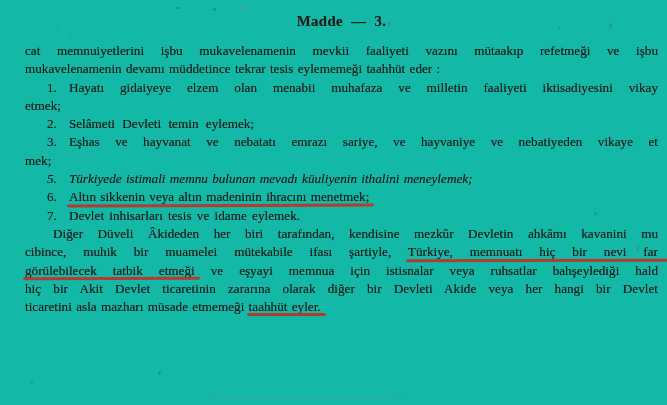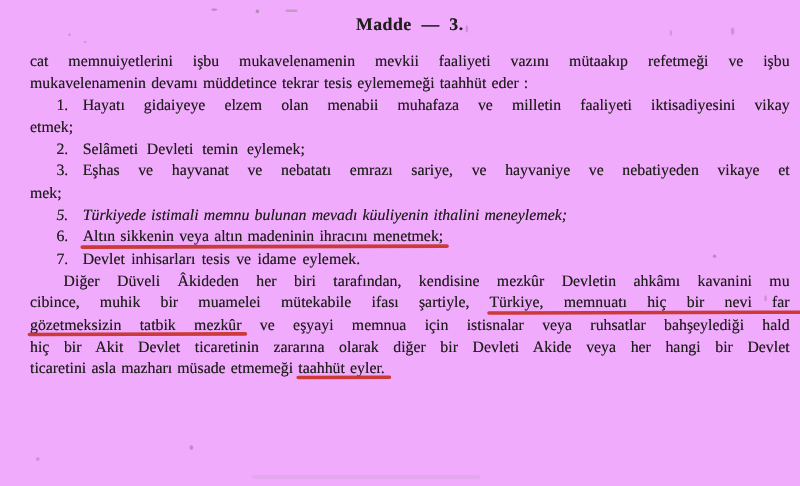--- a/index.html
+++ b/index.html
@@ -1,20 +1,20 @@
 <!DOCTYPE html>
 <html><head>
 <meta charset="utf-8">
 <style>
   html, body { margin: 0; padding: 0; background: #e8e8e8; }
   .page {
     position: relative;
     width: 667px;
     height: 405px;
-    background: #f0abfc;
+    background: #14b8a6;
     overflow: hidden;
     font-family: "Liberation Serif", "DejaVu Serif", serif;
     color: #201e1c;
   }
   .content {
     position: absolute;
     left: 25px;
     right: 9px;
     top: 13px;
   }
@@ -92,18 +92,18 @@
         <div class="line just item"><span class="num">1.</span><span>Hayatı gidaiyeye elzem olan menabii muhafaza ve milletin faaliyeti iktisadiyesini vikay</span></div>
         <div class="line"><span>etmek;</span></div>
         <div class="line item" style="word-spacing: 4px;"><span class="num">2.</span><span>Selâmeti Devleti temin eylemek;</span></div>
         <div class="line just item"><span class="num">3.</span><span>Eşhas ve hayvanat ve nebatatı emrazı sariye, ve hayvaniye ve nebatiyeden vikaye et</span></div>
         <div class="line"><span>mek;</span></div>
         <div class="line item" style="word-spacing: 1px; font-style: italic;"><span class="num">5.</span><span>Türkiyede istimali memnu bulunan mevadı küuliyenin ithalini meneylemek;</span></div>
         <div class="line item"><span class="num">6.</span><span class="u">Altın sikkenin veya altın madeninin ihracını menetmek;</span></div>
         <div class="line item" style="word-spacing: 2px;"><span class="num">7.</span><span>Devlet inhisarları tesis ve idame eylemek.</span></div>
         <div class="line just indent"><span>Diğer Düveli Âkideden her biri tarafından, kendisine mezkûr Devletin ahkâmı kavanini mu</span></div>
         <div class="line just"><span>cibince, muhik bir muamelei mütekabile ifası şartiyle, </span><span class="u u-edge">Türkiye, memnuatı hiç bir nevi far</span></div>
-        <div class="line just"><span class="u">gözetmeksizin tatbik mezkûr</span><span> ve eşyayi memnua için istisnalar veya ruhsatlar bahşeylediği hald</span></div>
+        <div class="line just"><span class="u">görülebilecek tatbik etmeği</span><span> ve eşyayi memnua için istisnalar veya ruhsatlar bahşeylediği hald</span></div>
         <div class="line just"><span>hiç bir Akit Devlet ticaretinin zararına olarak diğer bir Devleti Akide veya her hangi bir Devlet</span></div>
         <div class="line"><span>ticaretini asla mazharı müsade etmemeği </span><span class="u">taahhüt eyler.</span></div>
       </div>
   </div>
 </div>
 
 </body></html>

